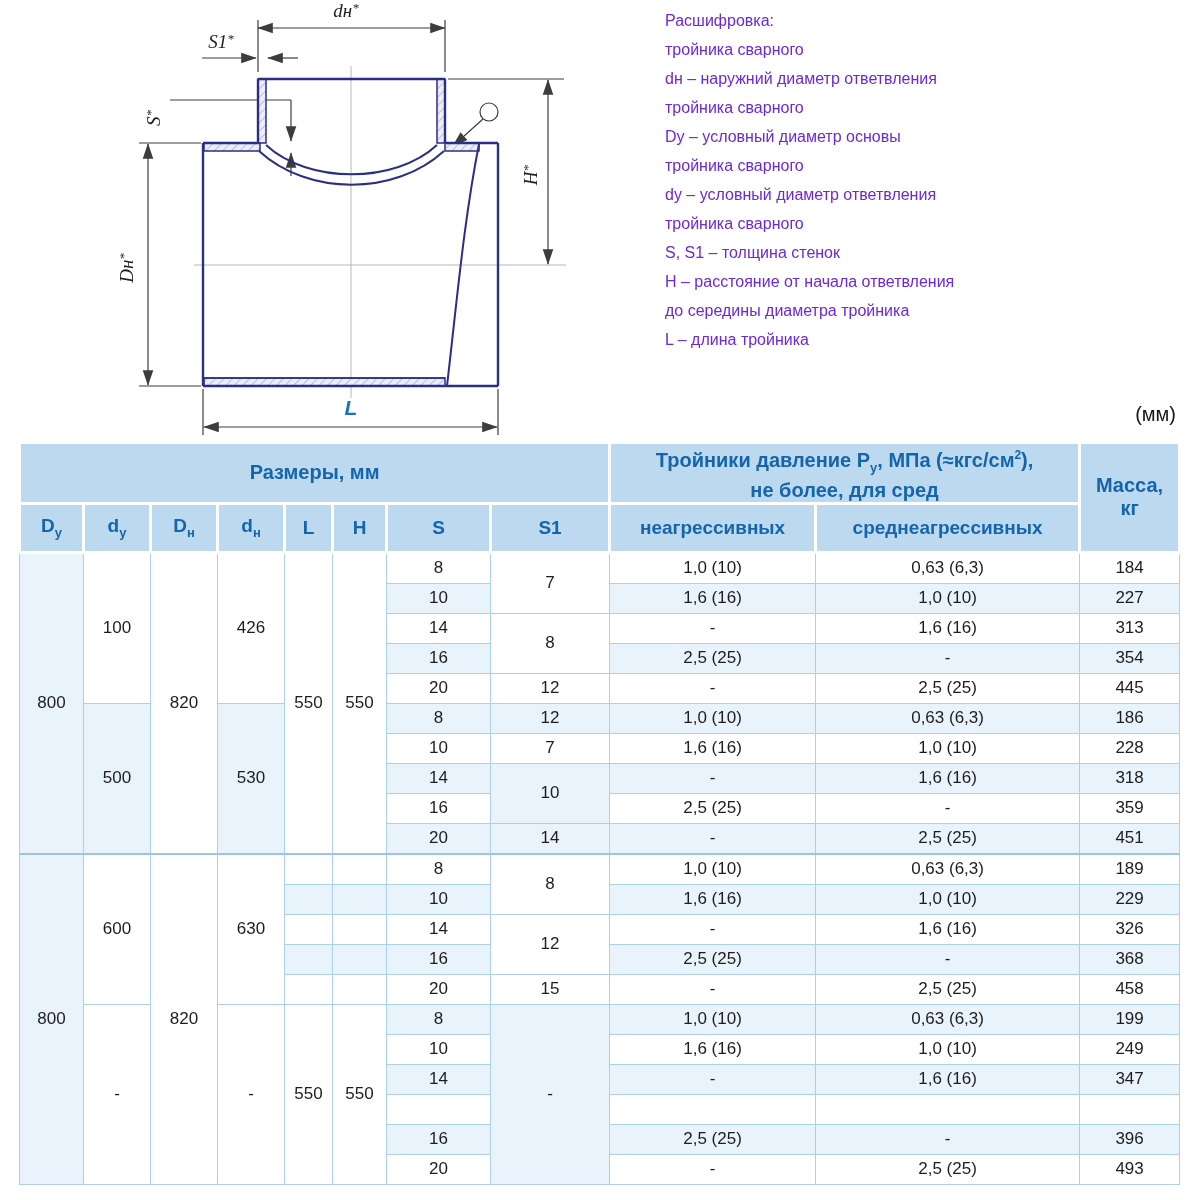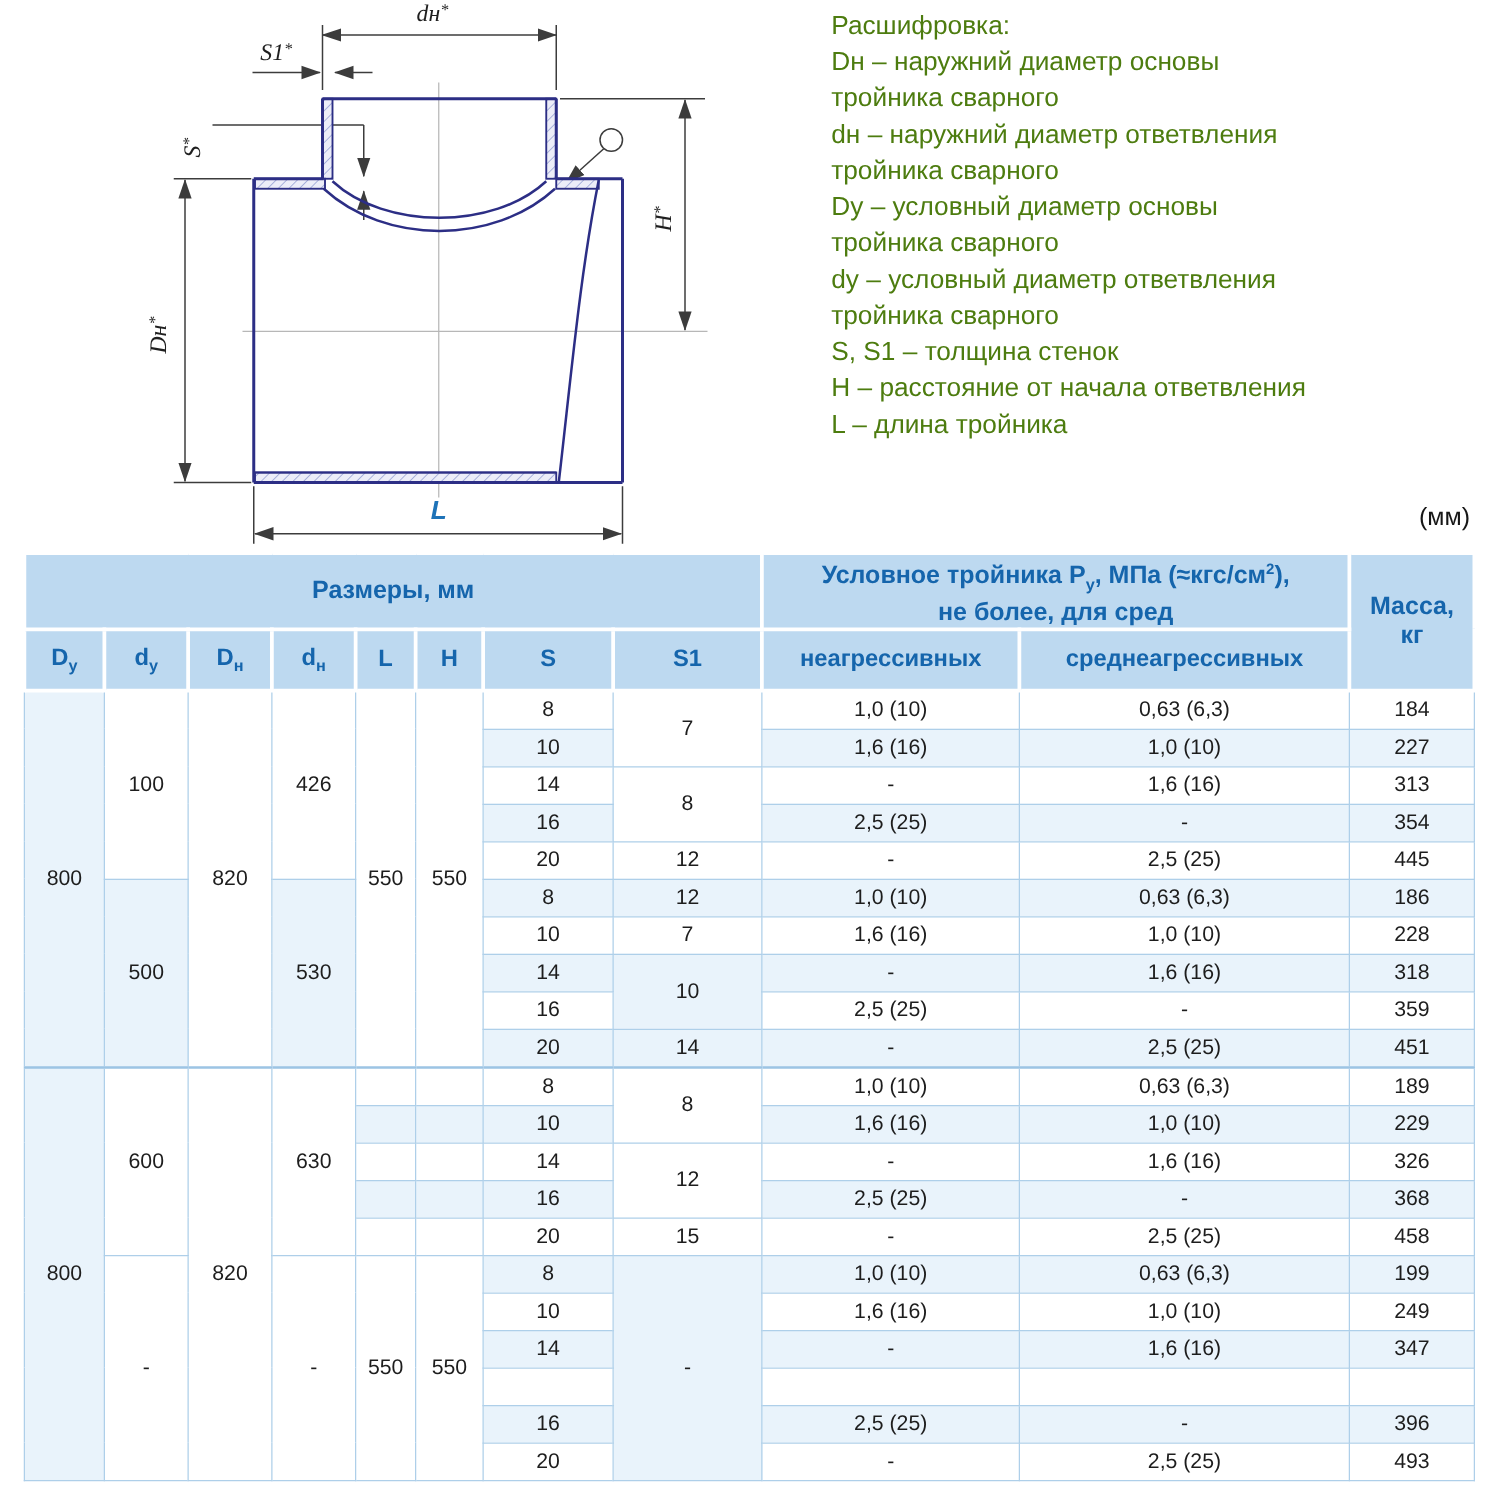--- a/index.html
+++ b/index.html
@@ -1,21 +1,21 @@
 <!DOCTYPE html>
 <html><head>
 <meta charset="utf-8">
 <style>
   html,body{margin:0;padding:0;background:#fff;width:1200px;height:1200px;
     font-family:"Liberation Sans",sans-serif;}
   #page{position:relative;width:1200px;height:1200px;overflow:hidden;background:#fff;}
 
   
-  #legend{position:absolute;left:665px;top:6px;width:525px;color:#4d7c0f;
-    font-size:21px;line-height:29px;}
+  #legend{position:absolute;left:665px;top:6px;width:525px;color:#6d28d9;
+    font-size:16px;line-height:29px;}
   #unit-note{position:absolute;right:24px;top:403px;font-size:20px;color:#161616;}
 
   
   #drawing{position:absolute;left:8px;top:0;width:650px;height:443px;}
 
   
   #tee-table{position:absolute;left:18px;top:441px;width:1160px;border-collapse:collapse;
     table-layout:fixed;}
   #tee-table th{background:#bdd9f0;color:#1565ac;border:3px solid #fff;font-weight:bold;
     text-align:center;vertical-align:middle;padding:0;}
@@ -114,30 +114,30 @@
         <text x="152" y="118" transform="rotate(-90 152 118)"><tspan>S</tspan><tspan dy="-5" font-size="13">*</tspan></text>
         <text x="529" y="175" transform="rotate(-90 529 175)"><tspan>H</tspan><tspan dy="-5" font-size="13">*</tspan></text>
         <text x="125" y="268" transform="rotate(-90 125 268)"><tspan>Dн</tspan><tspan dy="-5" font-size="13">*</tspan></text>
         <text x="343" y="415" font-family="Liberation Sans, sans-serif" font-weight="bold" font-size="21" fill="#1e73b8">L</text>
       </g>
     </svg>
   </div>
 
   <div id="legend">
     <div>Расшифровка:</div>
-    <div>Dн – наружний диаметр основы</div>
     <div>тройника сварного</div>
     <div>dн – наружний диаметр ответвления</div>
     <div>тройника сварного</div>
     <div>Dу – условный диаметр основы</div>
     <div>тройника сварного</div>
     <div>dу – условный диаметр ответвления</div>
     <div>тройника сварного</div>
     <div>S, S1 – толщина стенок</div>
     <div>H – расстояние от начала ответвления</div>
+    <div>до середины диаметра тройника</div>
     <div>L – длина тройника</div>
   </div>
   <div id="unit-note">(мм)</div>
 
   <table id="tee-table">
     <colgroup>
       <col style="width:64px">
         <col style="width:67px">
         <col style="width:67px">
         <col style="width:67px">
@@ -146,21 +146,21 @@
         <col style="width:104px">
         <col style="width:119px">
       <col style="width:206px">
         <col style="width:264px">
         <col style="width:100px">
     </colgroup>
     <thead>
       <tr>
         <th colspan="8">Размеры, мм</th>
         <th colspan="2">
-          <div><span>Условное тройника P</span><sub>у</sub><span>, МПа (≈кгс/см</span><sup>2</sup><span>),</span></div>
+          <div><span>Тройники давление P</span><sub>у</sub><span>, МПа (≈кгс/см</span><sup>2</sup><span>),</span></div>
           <div>не более, для сред</div>
         </th>
         <th rowspan="2">
           <div>Масса,</div>
           <div>кг</div>
         </th>
       </tr>
       <tr>
         <th><span>D</span><sub>у</sub></th>
         <th><span>d</span><sub>у</sub></th>

